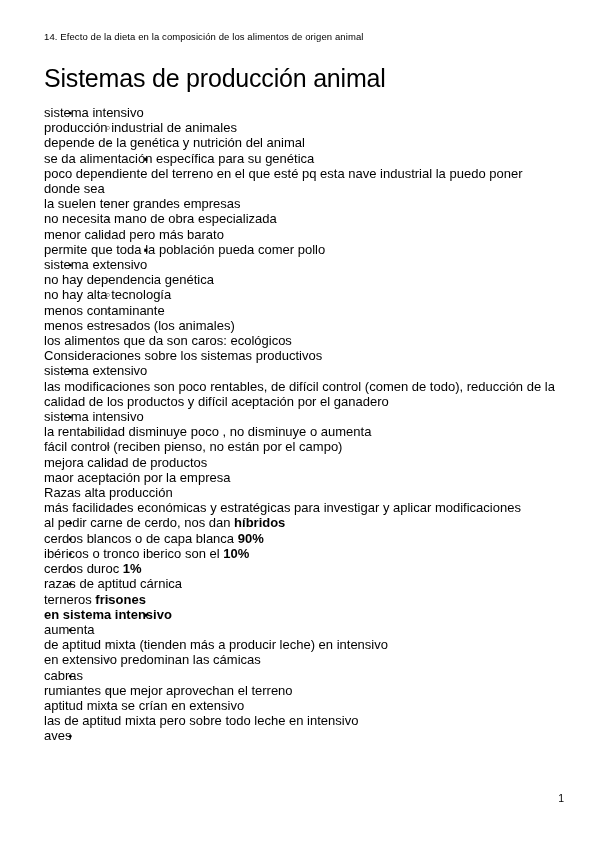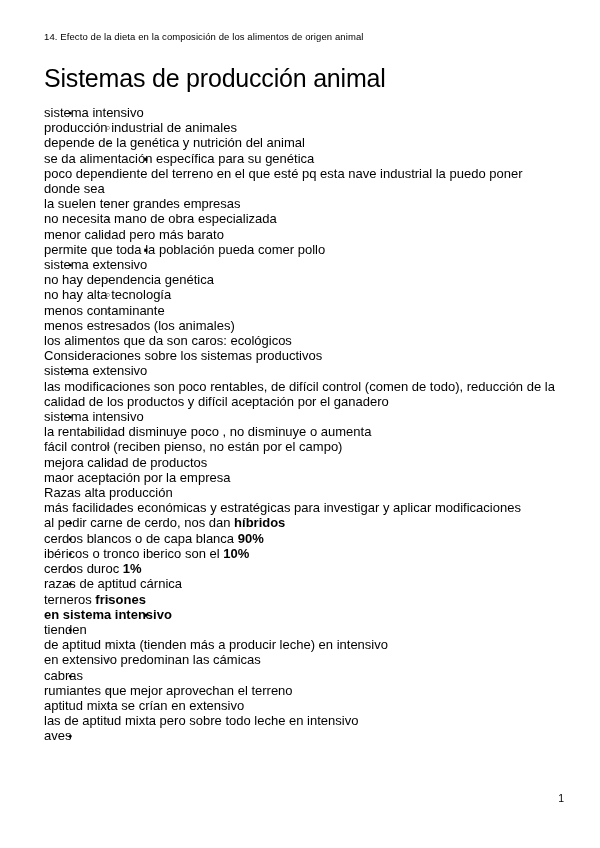--- a/index.html
+++ b/index.html
@@ -189,21 +189,21 @@
       <li class="item b1">
         <span class="txt">razas de aptitud cárnica</span>
       </li>
       <li class="item b2">
         <span class="txt">terneros <span class="bold">frisones</span></span>
       </li>
       <li class="item b3">
         <span class="txt"><span class="bold">en sistema intensivo</span></span>
       </li>
       <li class="item b1">
-        <span class="txt">tienden</span>
+        <span class="txt">aumenta</span>
       </li>
       <li class="item b2">
         <span class="txt">de aptitud mixta (tienden más a producir leche) en intensivo</span>
       </li>
       <li class="item b2">
         <span class="txt">en extensivo predominan las cámicas</span>
       </li>
       <li class="item b1">
         <span class="txt">cabras</span>
       </li>

